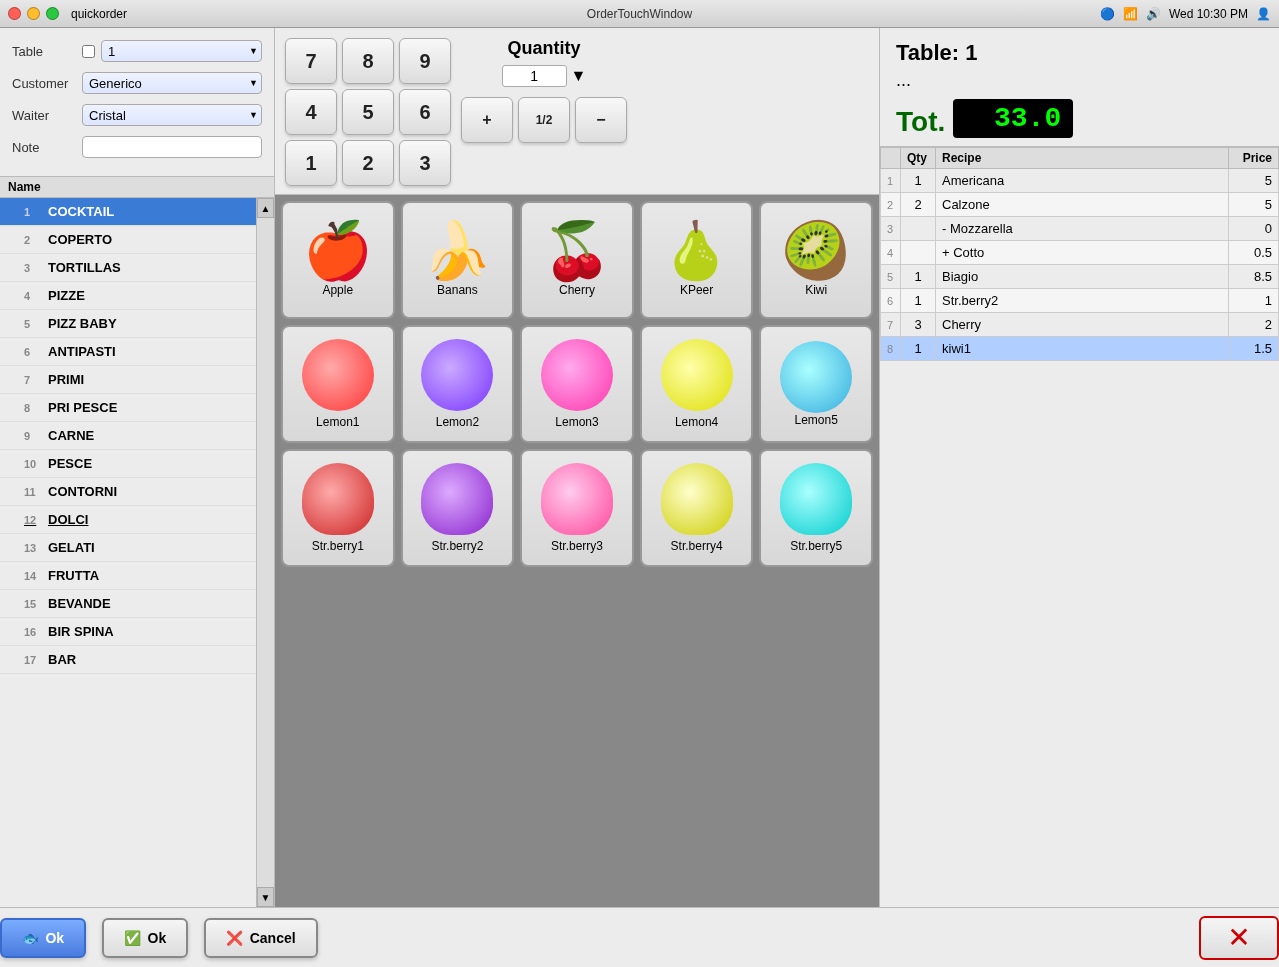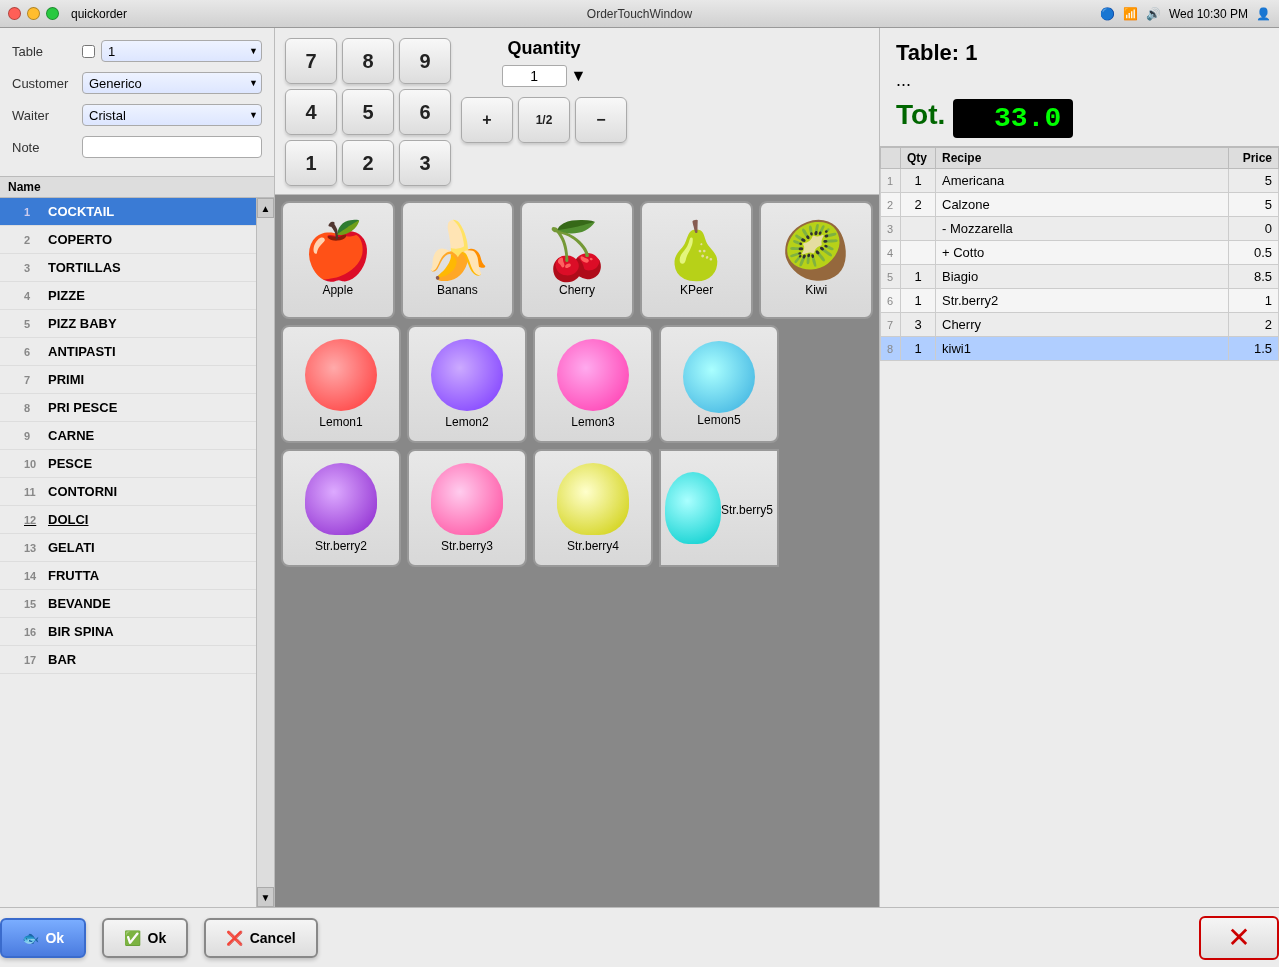--- a/index.html
+++ b/index.html
@@ -115,21 +115,21 @@
     .right-panel {
       width: 400px;
       min-width: 400px;
       background: #ececec;
       display: flex;
       flex-direction: column;
       border-left: 1px solid #bbb;
     }
     .total-row {
       display: flex;
-      align-items: flex-start;
+      align-items: flex-end;
       padding: 4px 16px 8px 16px;
       gap: 8px;
     }
     .total-label {
       font-size: 28px;
       font-weight: bold;
       color: #006600;
     }
     .total-value {
       background: black;
@@ -464,38 +464,46 @@
                 </div>
                 <div style="width: 120px; height: 118px; background: linear-gradient(rgb(232, 232, 232), rgb(216, 216, 216)); border: 2px solid rgb(153, 153, 153); border-radius: 8px; display: flex; flex-direction: column; align-items: center; justify-content: center; cursor: pointer; padding: 4px;">
                   <div class="lemon2"></div>
                   <div style="font-size:12px; text-align:center; margin-top:4px;">Lemon2</div>
                 </div>
                 <div style="width: 120px; height: 118px; background: linear-gradient(rgb(232, 232, 232), rgb(216, 216, 216)); border: 2px solid rgb(153, 153, 153); border-radius: 8px; display: flex; flex-direction: column; align-items: center; justify-content: center; cursor: pointer; padding: 4px;">
                   <div class="lemon3"></div>
                   <div style="font-size:12px; text-align:center; margin-top:4px;">Lemon3</div>
                 </div>
                 <div style="width: 120px; height: 118px; background: linear-gradient(rgb(232, 232, 232), rgb(216, 216, 216)); border: 2px solid rgb(153, 153, 153); border-radius: 8px; display: flex; flex-direction: column; align-items: center; justify-content: center; cursor: pointer; padding: 4px;">
+                  <div class="lemon4"></div>
+                  <div style="font-size:12px; text-align:center; margin-top:4px;">Lemon4</div>
+                </div>
+                <div style="width: 120px; height: 118px; background: linear-gradient(rgb(232, 232, 232), rgb(216, 216, 216)); border: 2px solid rgb(153, 153, 153); border-radius: 8px; display: flex; flex-direction: column; align-items: center; justify-content: center; cursor: pointer; padding: 4px;">
                   <div class="lemon5"></div>
                   <div style="font-size:12px; text-align:center; margin-top:0;">Lemon5</div>
                 </div>
               </div>
               <div style="display: flex; gap: 6px; margin-bottom: 6px;">
                 <div style="width: 120px; height: 118px; background: linear-gradient(rgb(232, 232, 232), rgb(216, 216, 216)); border: 2px solid rgb(153, 153, 153); border-radius: 8px; display: flex; flex-direction: column; align-items: center; justify-content: center; cursor: pointer; padding: 4px;">
+                  <div class="strawberry-red"></div>
+                  <div style="font-size:12px; text-align:center; margin-top:4px;">Str.berry1</div>
+                </div>
+                <div style="width: 120px; height: 118px; background: linear-gradient(rgb(232, 232, 232), rgb(216, 216, 216)); border: 2px solid rgb(153, 153, 153); border-radius: 8px; display: flex; flex-direction: column; align-items: center; justify-content: center; cursor: pointer; padding: 4px;">
                   <div class="strawberry-purple"></div>
                   <div style="font-size:12px; text-align:center; margin-top:4px;">Str.berry2</div>
                 </div>
                 <div style="width: 120px; height: 118px; background: linear-gradient(rgb(232, 232, 232), rgb(216, 216, 216)); border: 2px solid rgb(153, 153, 153); border-radius: 8px; display: flex; flex-direction: column; align-items: center; justify-content: center; cursor: pointer; padding: 4px;">
                   <div class="strawberry-pink"></div>
                   <div style="font-size:12px; text-align:center; margin-top:4px;">Str.berry3</div>
                 </div>
                 <div style="width: 120px; height: 118px; background: linear-gradient(rgb(232, 232, 232), rgb(216, 216, 216)); border: 2px solid rgb(153, 153, 153); border-radius: 8px; display: flex; flex-direction: column; align-items: center; justify-content: center; cursor: pointer; padding: 4px;">
                   <div class="strawberry-yellow"></div>
                   <div style="font-size:12px; text-align:center; margin-top:4px;">Str.berry4</div>
                 </div>
-                <div style="width: 120px; height: 118px; background: linear-gradient(rgb(232, 232, 232), rgb(216, 216, 216)); border: 2px solid rgb(153, 153, 153); border-radius: 0; display: flex; flex-direction: row; align-items: center; justify-content: center; cursor: pointer; padding: 4px;">
+                <div style="width: 120px; height: 118px; background: linear-gradient(rgb(232, 232, 232), rgb(216, 216, 216)); border: 2px solid rgb(153, 153, 153); border-radius: 8px; display: flex; flex-direction: column; align-items: center; justify-content: center; cursor: pointer; padding: 4px;">
                   <div class="strawberry-cyan"></div>
                   <div style="font-size:12px; text-align:center; margin-top:4px;">Str.berry5</div>
                 </div>
               </div>
             </div>
 
           <div style="height:180px; background:#888;"></div>
         </div>
       </div>
 

